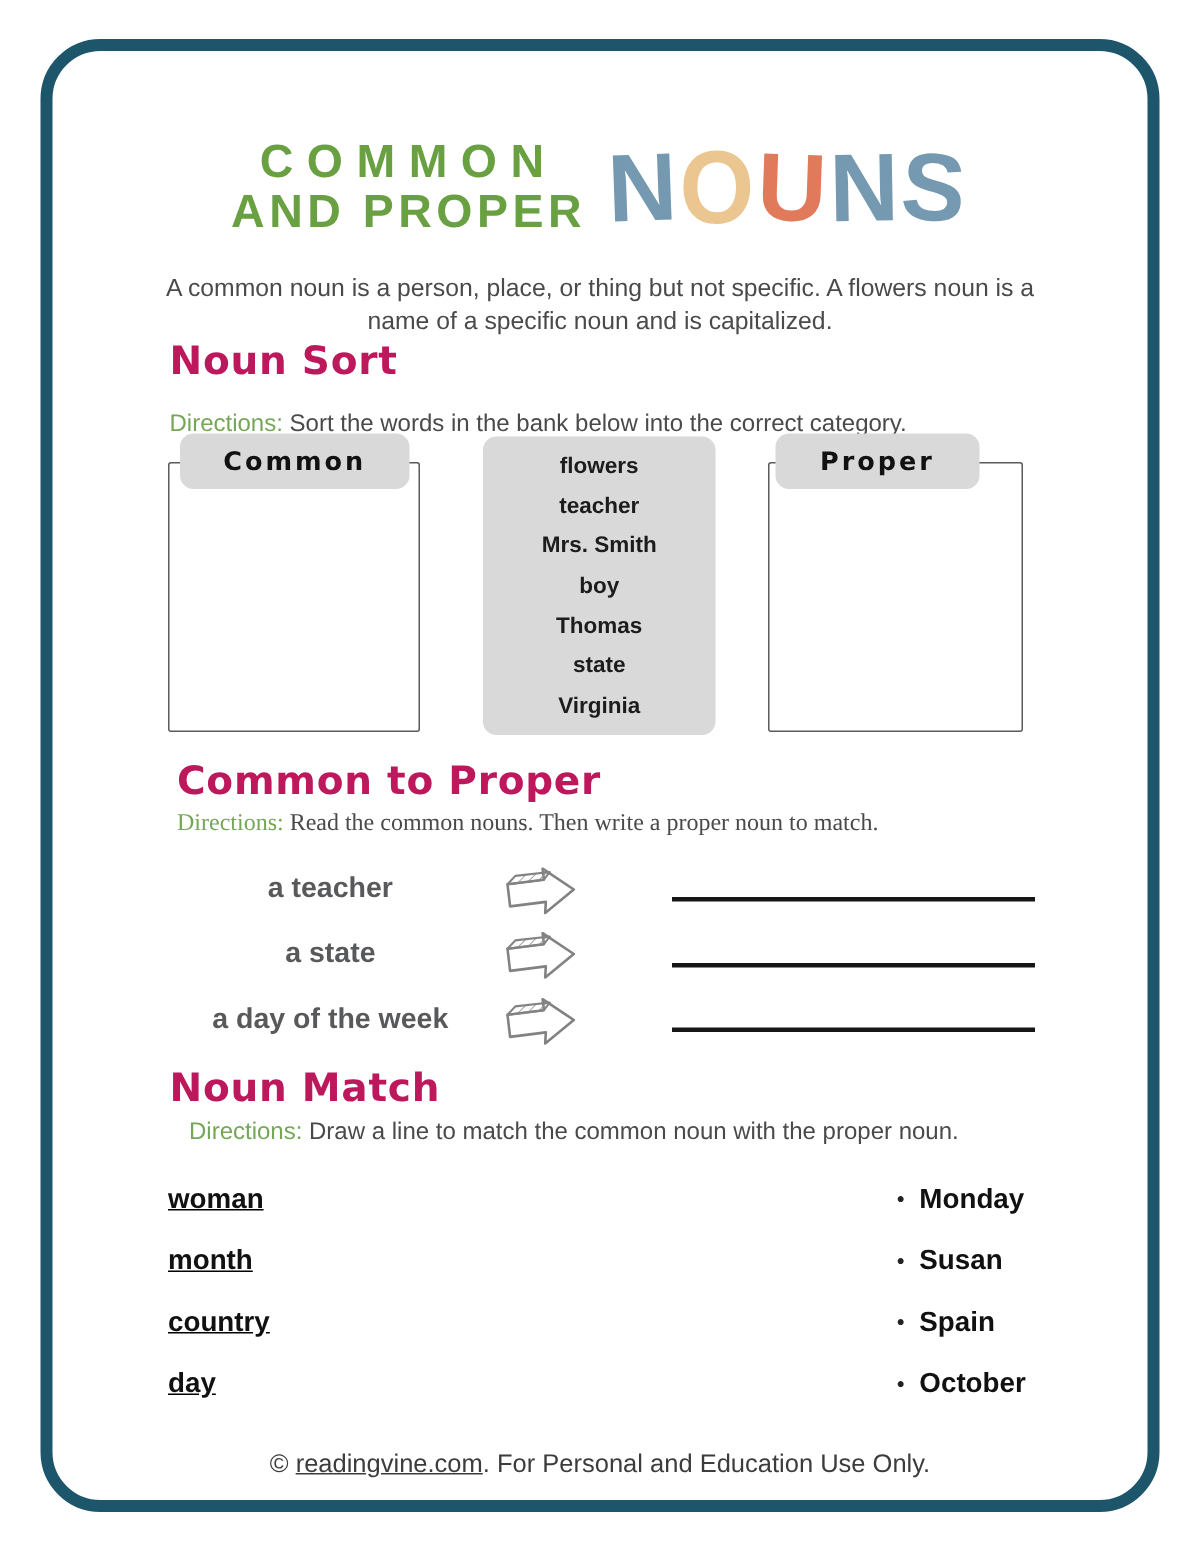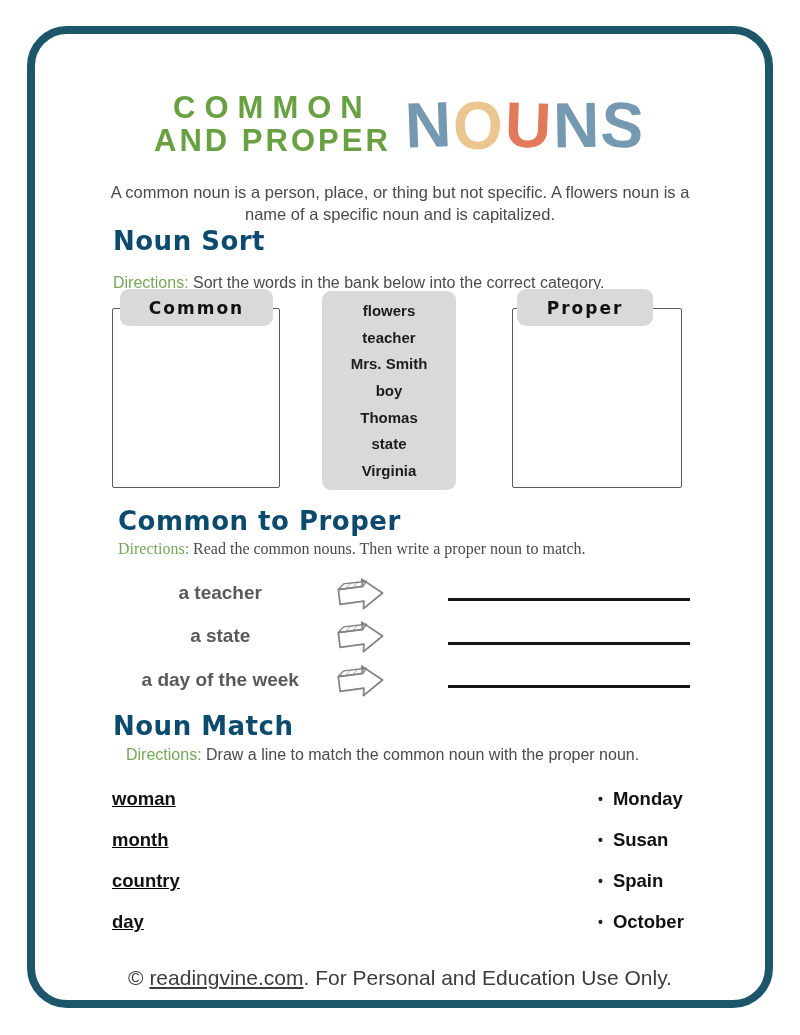--- a/index.html
+++ b/index.html
@@ -33,38 +33,38 @@
   .title-nouns span:nth-child(4) { transform: rotate(-1deg); }
   .title-nouns span:nth-child(5) { transform: rotate(4deg); }
 
   .intro {
     position: absolute; top: 181px; left: 110px; width: 580px;
     text-align: center; color: #4a4a4a; font-size: 16.5px; line-height: 1.35;
     font-weight: normal;
   }
 
   
-  .sec-head { position: absolute; color: #0c4a6e; font-weight: bold; font-size: 26px; letter-spacing: 0.5px; font-family: "DejaVu Sans", sans-serif; }
+  .sec-head { position: absolute; color: #be185d; font-weight: bold; font-size: 26px; letter-spacing: 0.5px; font-family: "DejaVu Sans", sans-serif; }
   .directions { position: absolute; font-size: 16px; color: #4a4a4a; }
   .directions .dlabel { color: #76a758; }
 
   
   .sort-box { position: absolute; border: 1.5px solid #5a5a5a; border-radius: 2px; background: #fff; }
   .sort-box.left  { left: 112px; top: 308px; width: 168px; height: 180px; }
   .sort-box.right { left: 512px; top: 308px; width: 170px; height: 180px; }
   .sort-label {
     position: absolute; height: 37px; background: #d9d9d9; border-radius: 9px;
     display: flex; align-items: center; justify-content: center;
     font-weight: bold; font-size: 17px; letter-spacing: 2px; color: #111;
     font-family: "DejaVu Sans", sans-serif;
   }
   .sort-label.left  { left: 120px; top: 289px; width: 153px; }
   .sort-label.right { left: 517px; top: 289px; width: 136px; }
   .word-bank {
-    position: absolute; left: 322px; top: 291px; width: 134px; height: 199px;
+    position: absolute; left: 322px; top: 291px; width: 155px; height: 199px;
     background: #d9d9d9; border-radius: 9px;
     display: flex; flex-direction: column; justify-content: space-around;
     padding: 6px 0; text-align: center;
   }
   .word-bank .word { font-weight: bold; font-size: 15px; color: #1c1c1c; }
 
   
   .ctp-rows { position: absolute; left: 110px; top: 571px; width: 580px; }
   .ctp-row { display: flex; align-items: center; height: 43.5px; }
   .ctp-word { width: 230px; text-align: center; font-size: 19px; font-weight: bold; color: #58595b; }
@@ -73,21 +73,21 @@
 
   
   .match-left { position: absolute; left: 112px; top: 779px; text-decoration: underline; }
   .match-right { position: absolute; left: 598px; top: 779px; }
   .match-item { height: 40.8px; display: flex; align-items: center; font-size: 18.5px; font-weight: bold; color: #111; }
   .match-item .bullet { font-size: 14px; color: #222; margin-right: 10px; font-weight: bold; }
 
   
   .footer {
     position: absolute; top: 966px; left: 0; width: 100%;
-    text-align: center; font-size: 21px; color: #3c3c3c;
+    text-align: center; font-size: 17px; color: #3c3c3c;
   }
   .footer a { color: #3c3c3c; text-decoration: underline; cursor: pointer; }
 </style>
 </head>
 <body>
 
 <div id="page">
 
   <div class="frame"></div>
 

